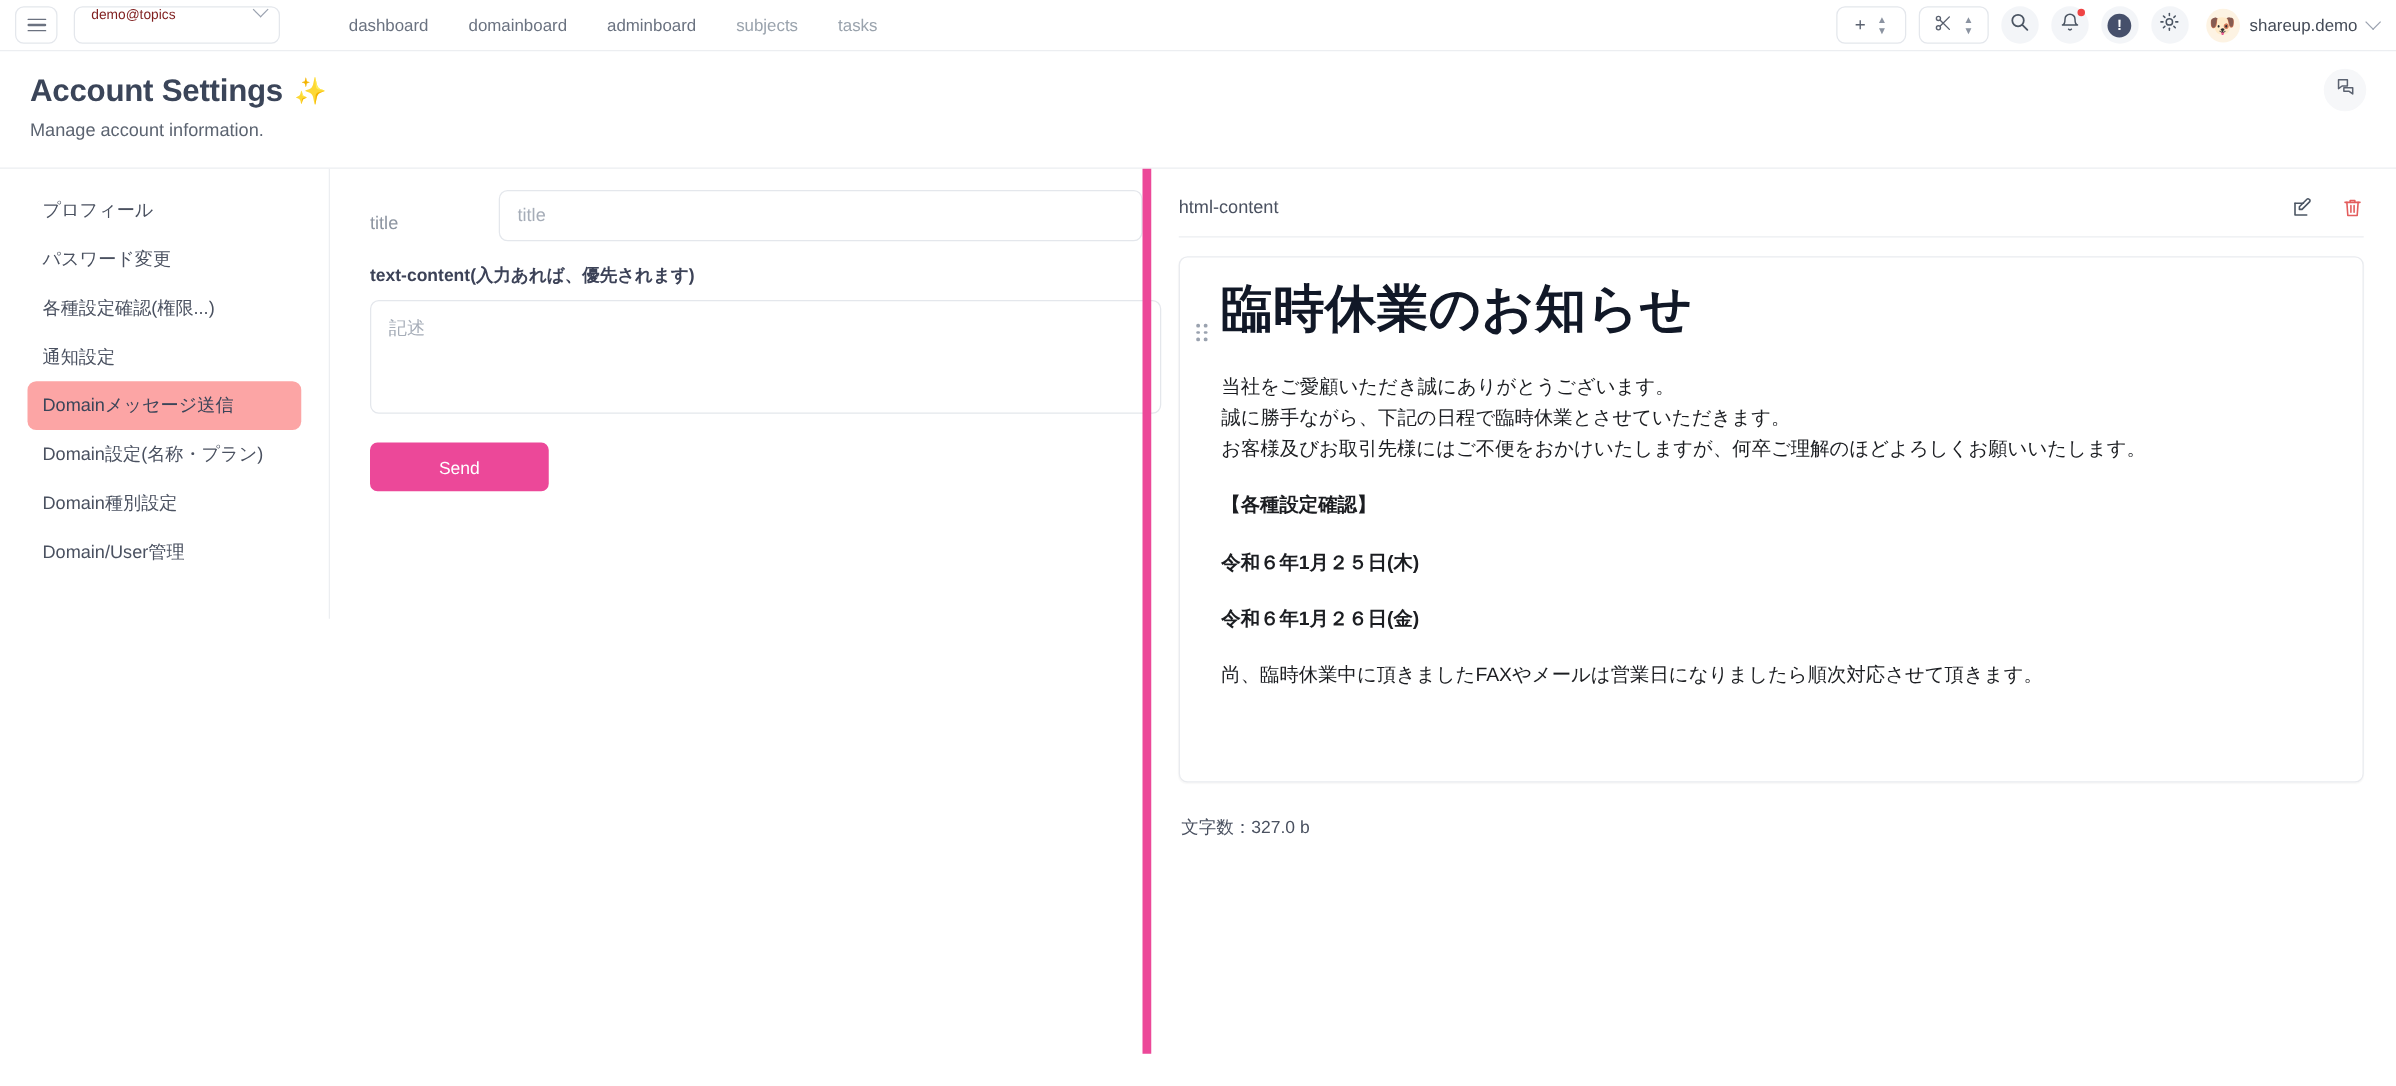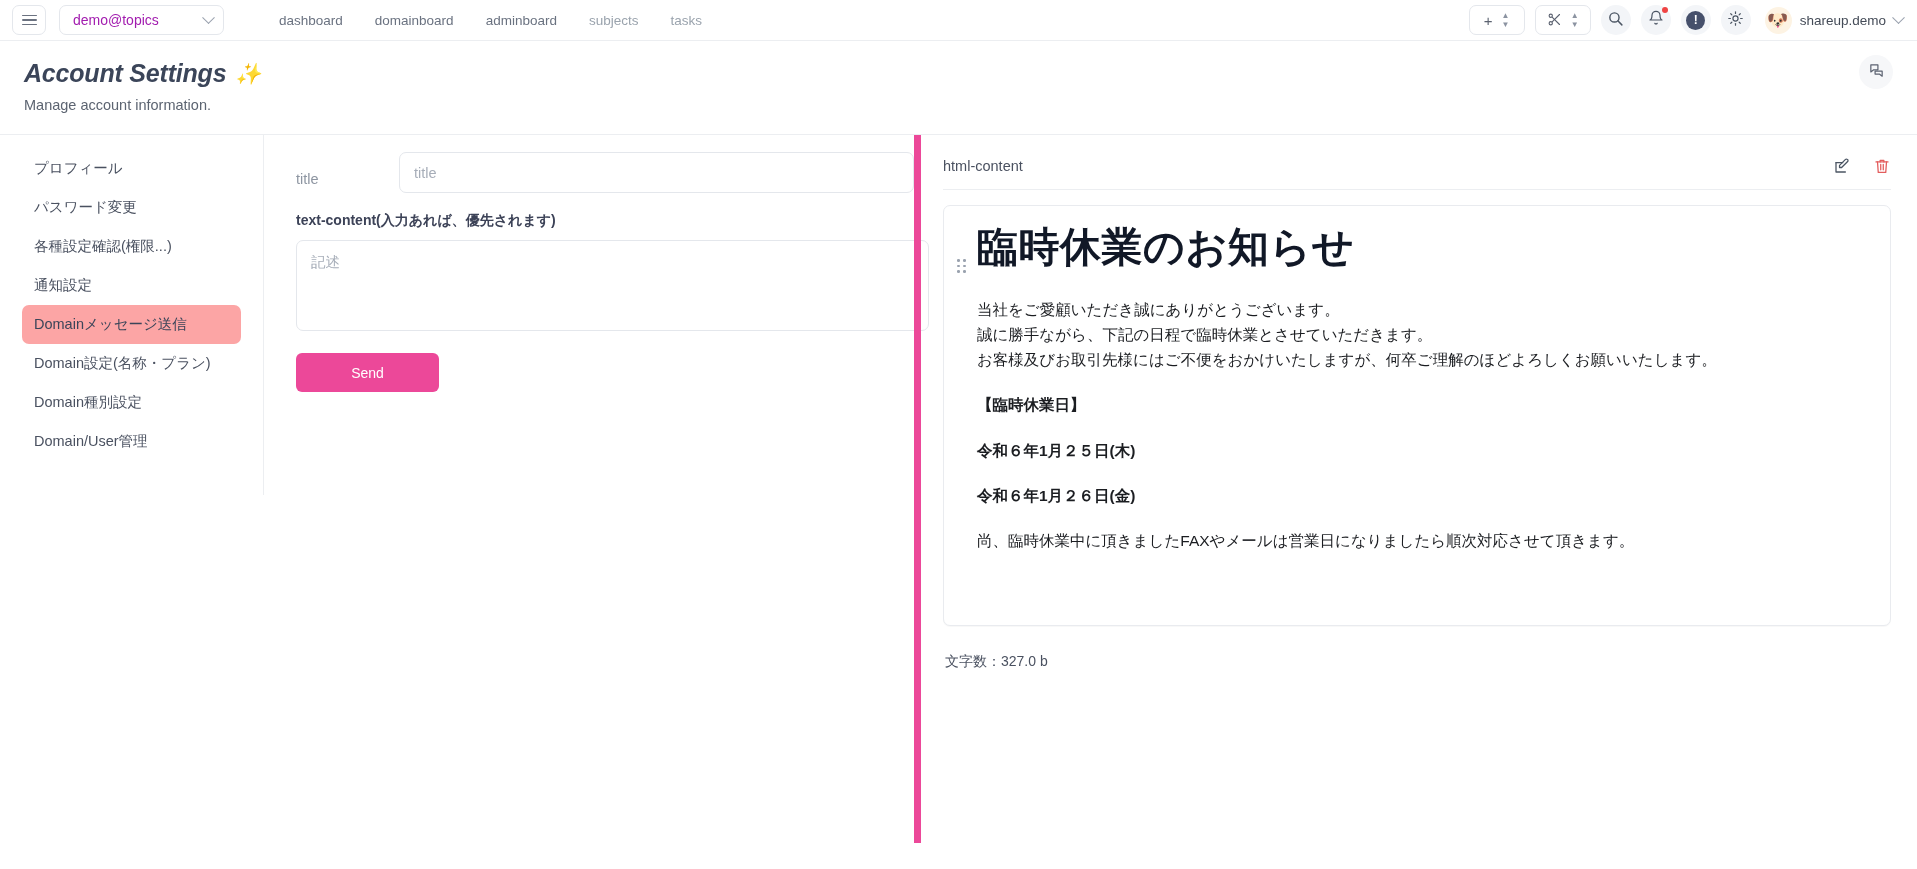--- a/index.html
+++ b/index.html
@@ -27,23 +27,23 @@
     cursor: pointer;
   }
   .burger { display: flex; flex-direction: column; gap: 3px; }
   .burger i { display: block; width: 15px; height: 1.6px; background: #6b7280; border-radius: 2px; }
 
   .domain-select {
     margin-left: 13px;
     width: 165px; height: 30px;
     border: 1px solid #e4e7ec; border-radius: 7px;
     background: #fff;
-    display: flex; align-items: center; justify-content: space-between;
+    display: flex; align-items: flex-start; justify-content: space-between;
     padding: 0 10px 0 13px;
-    font-size: 14px; color: #a21caf;
+    font-size: 11px; color: #7f1d1d;
     cursor: pointer;
   }
   .chev { width: 9px; height: 9px; border-right: 1.4px solid #9aa2af; border-bottom: 1.4px solid #9aa2af;
           transform: rotate(45deg) translate(-2px,-2px); }
 
   .nav { display: flex; align-items: flex-end; gap: 32px; margin-left: 55px; }
   .nav a { font-size: 13.5px; color: #6a7280; text-decoration: none; cursor: pointer; }
   .nav a.dim { color: #9aa3ad; }
 
   .topbar-right { margin-left: auto; display: flex; align-items: center; gap: 10px; }
@@ -76,21 +76,21 @@
     background: #fdf3e3;
     display: flex; align-items: center; justify-content: center;
     font-size: 17px; overflow: hidden;
   }
   .user-name { font-size: 13.5px; color: #444b57; }
 
   
   .pagehead { padding: 18px 24px 0 24px; position: relative; }
   .pagehead h1 {
     font-size: 25px; font-weight: bold; color: #3b4559; letter-spacing: -0.2px;
-    display: flex; align-items: center; gap: 9px; font-style: italic;
+    display: flex; align-items: center; gap: 9px;
   }
   .sparkle { font-size: 21px; }
   .pagehead .sub { margin-top: 9px; font-size: 14.5px; color: #5c6471; }
   .chat-fab {
     position: absolute; right: 24px; top: 14px;
     width: 34px; height: 34px; border-radius: 50%;
     background: #f6f7f9;
     display: flex; align-items: center; justify-content: center; cursor: pointer;
   }
   .divider { margin-top: 21px; border-top: 1px solid #eceef1; }
@@ -353,21 +353,21 @@
           <i></i>
           <i></i>
           <i></i>
       </span>
 
       <div class="doc">
         <h2>臨時休業のお知らせ</h2>
         <p class="p-intro">当社をご愛顧いただき誠にありがとうございます。</p>
         <p>誠に勝手ながら、下記の日程で臨時休業とさせていただきます。</p>
         <p>お客様及びお取引先様にはご不便をおかけいたしますが、何卒ご理解のほどよろしくお願いいたします。</p>
-        <p class="p-gap bold">【臨時休業日】</p>
+        <p class="p-gap bold">【各種設定確認】</p>
         <p class="p-gap bold">令和６年1月２５日(木)</p>
         <p class="p-gap bold">令和６年1月２６日(金)</p>
         <p class="p-gap">尚、臨時休業中に頂きましたFAXやメールは営業日になりましたら順次対応させて頂きます。</p>
       </div>
     </div>
 
     <div class="charcount">文字数：327.0 b</div>
   </section>
 
 </div>

